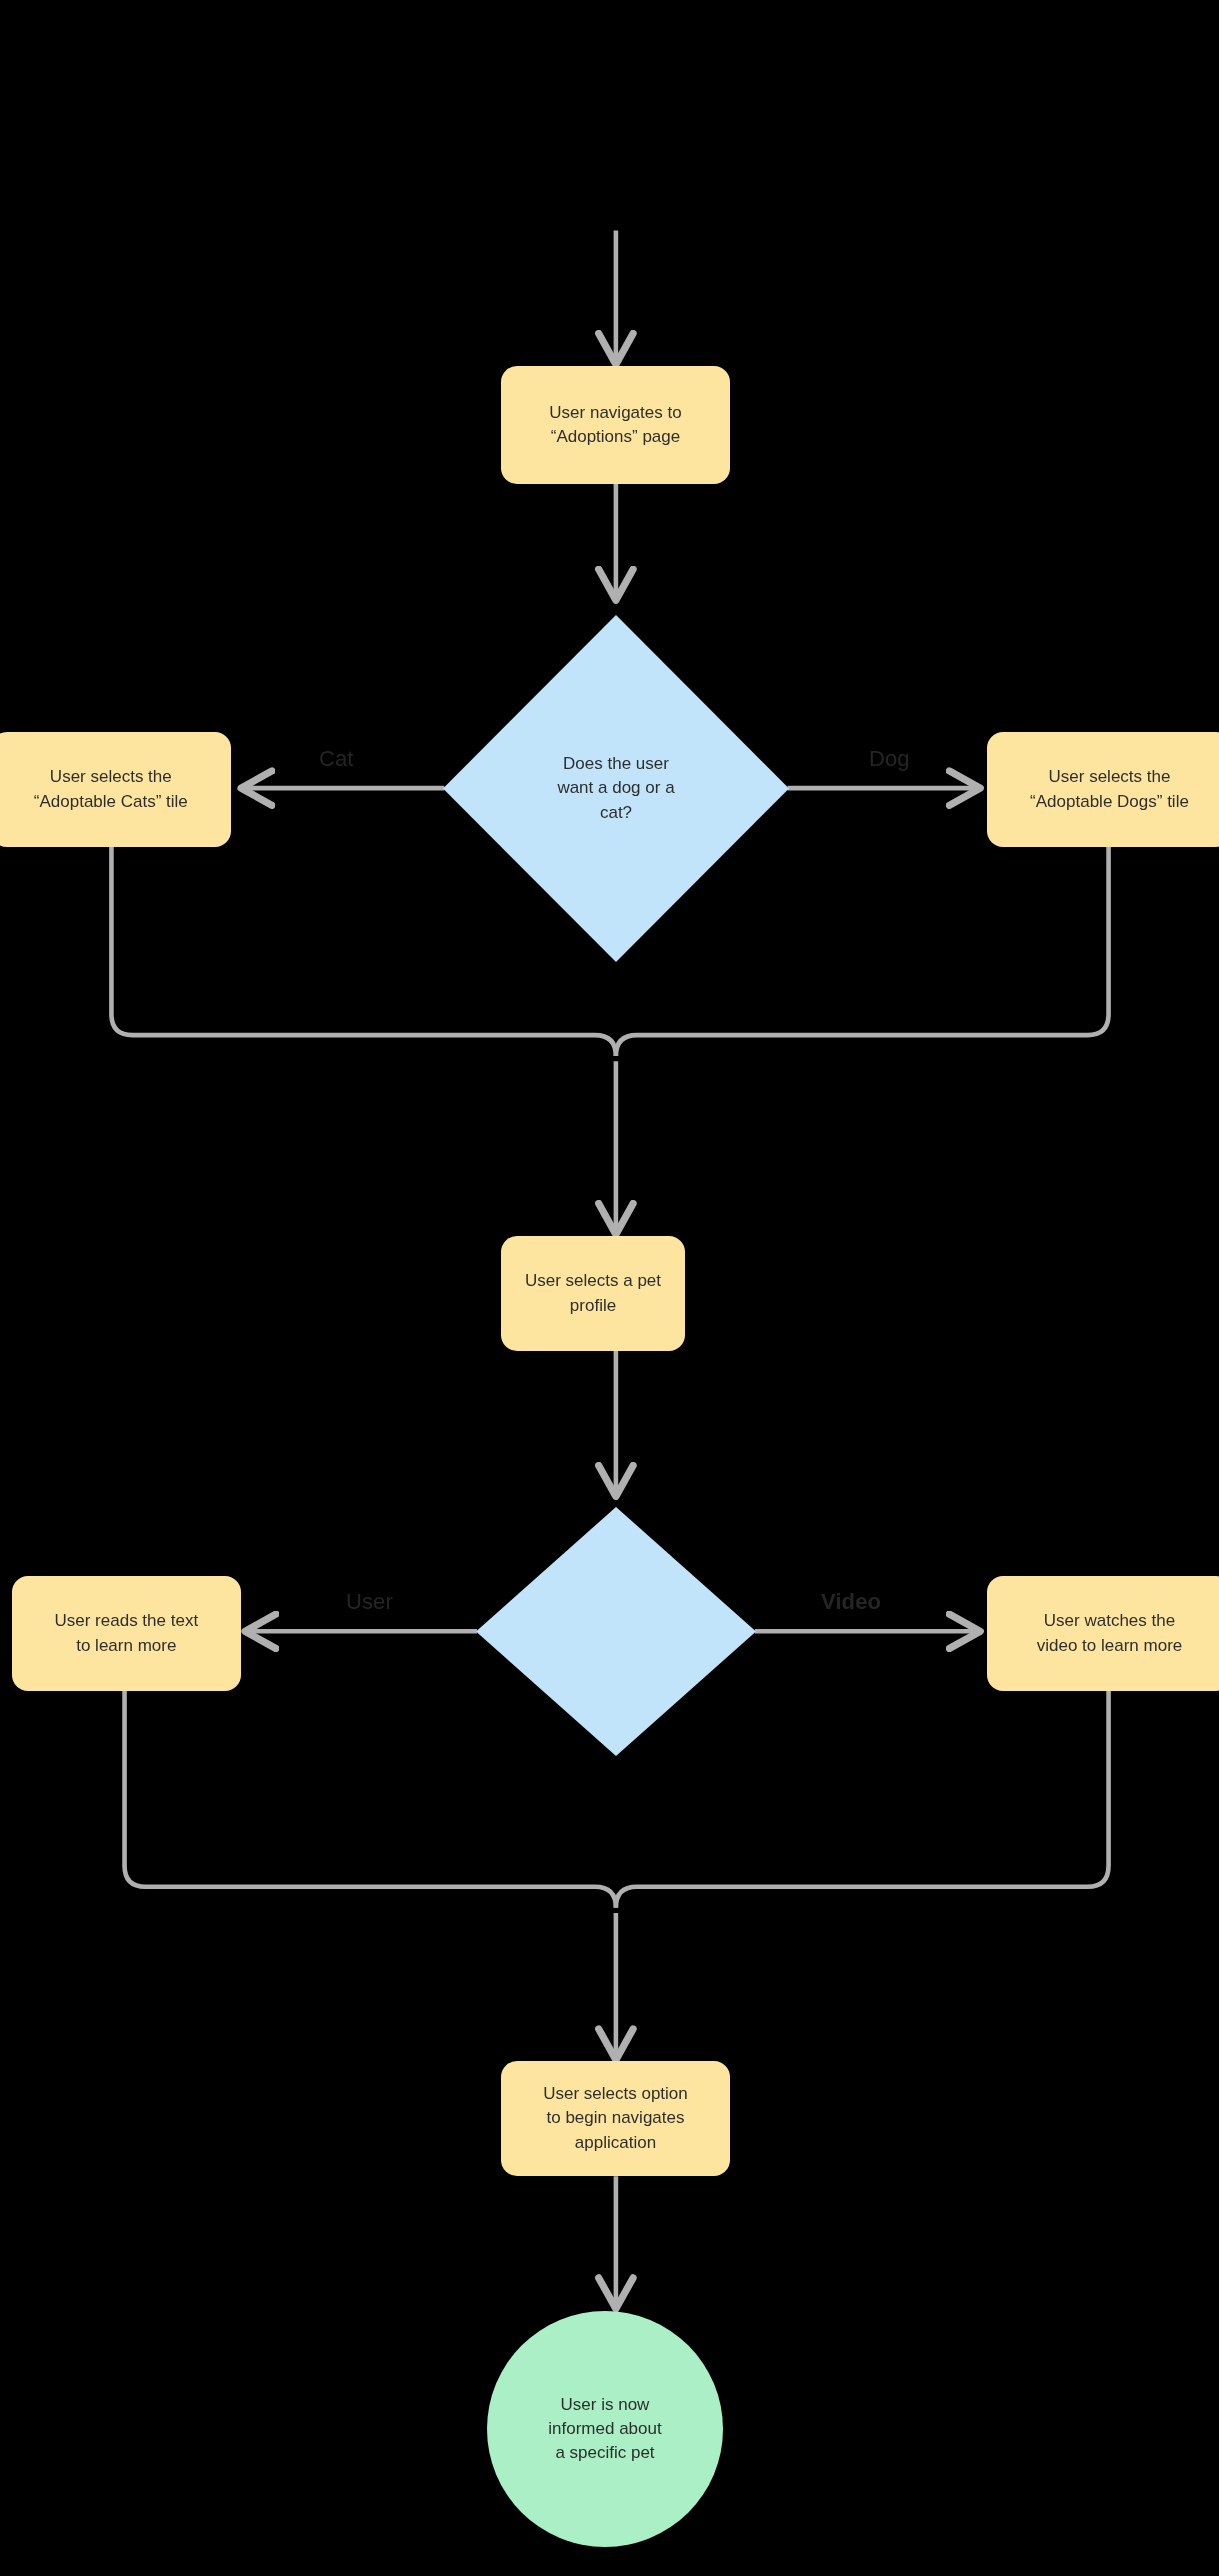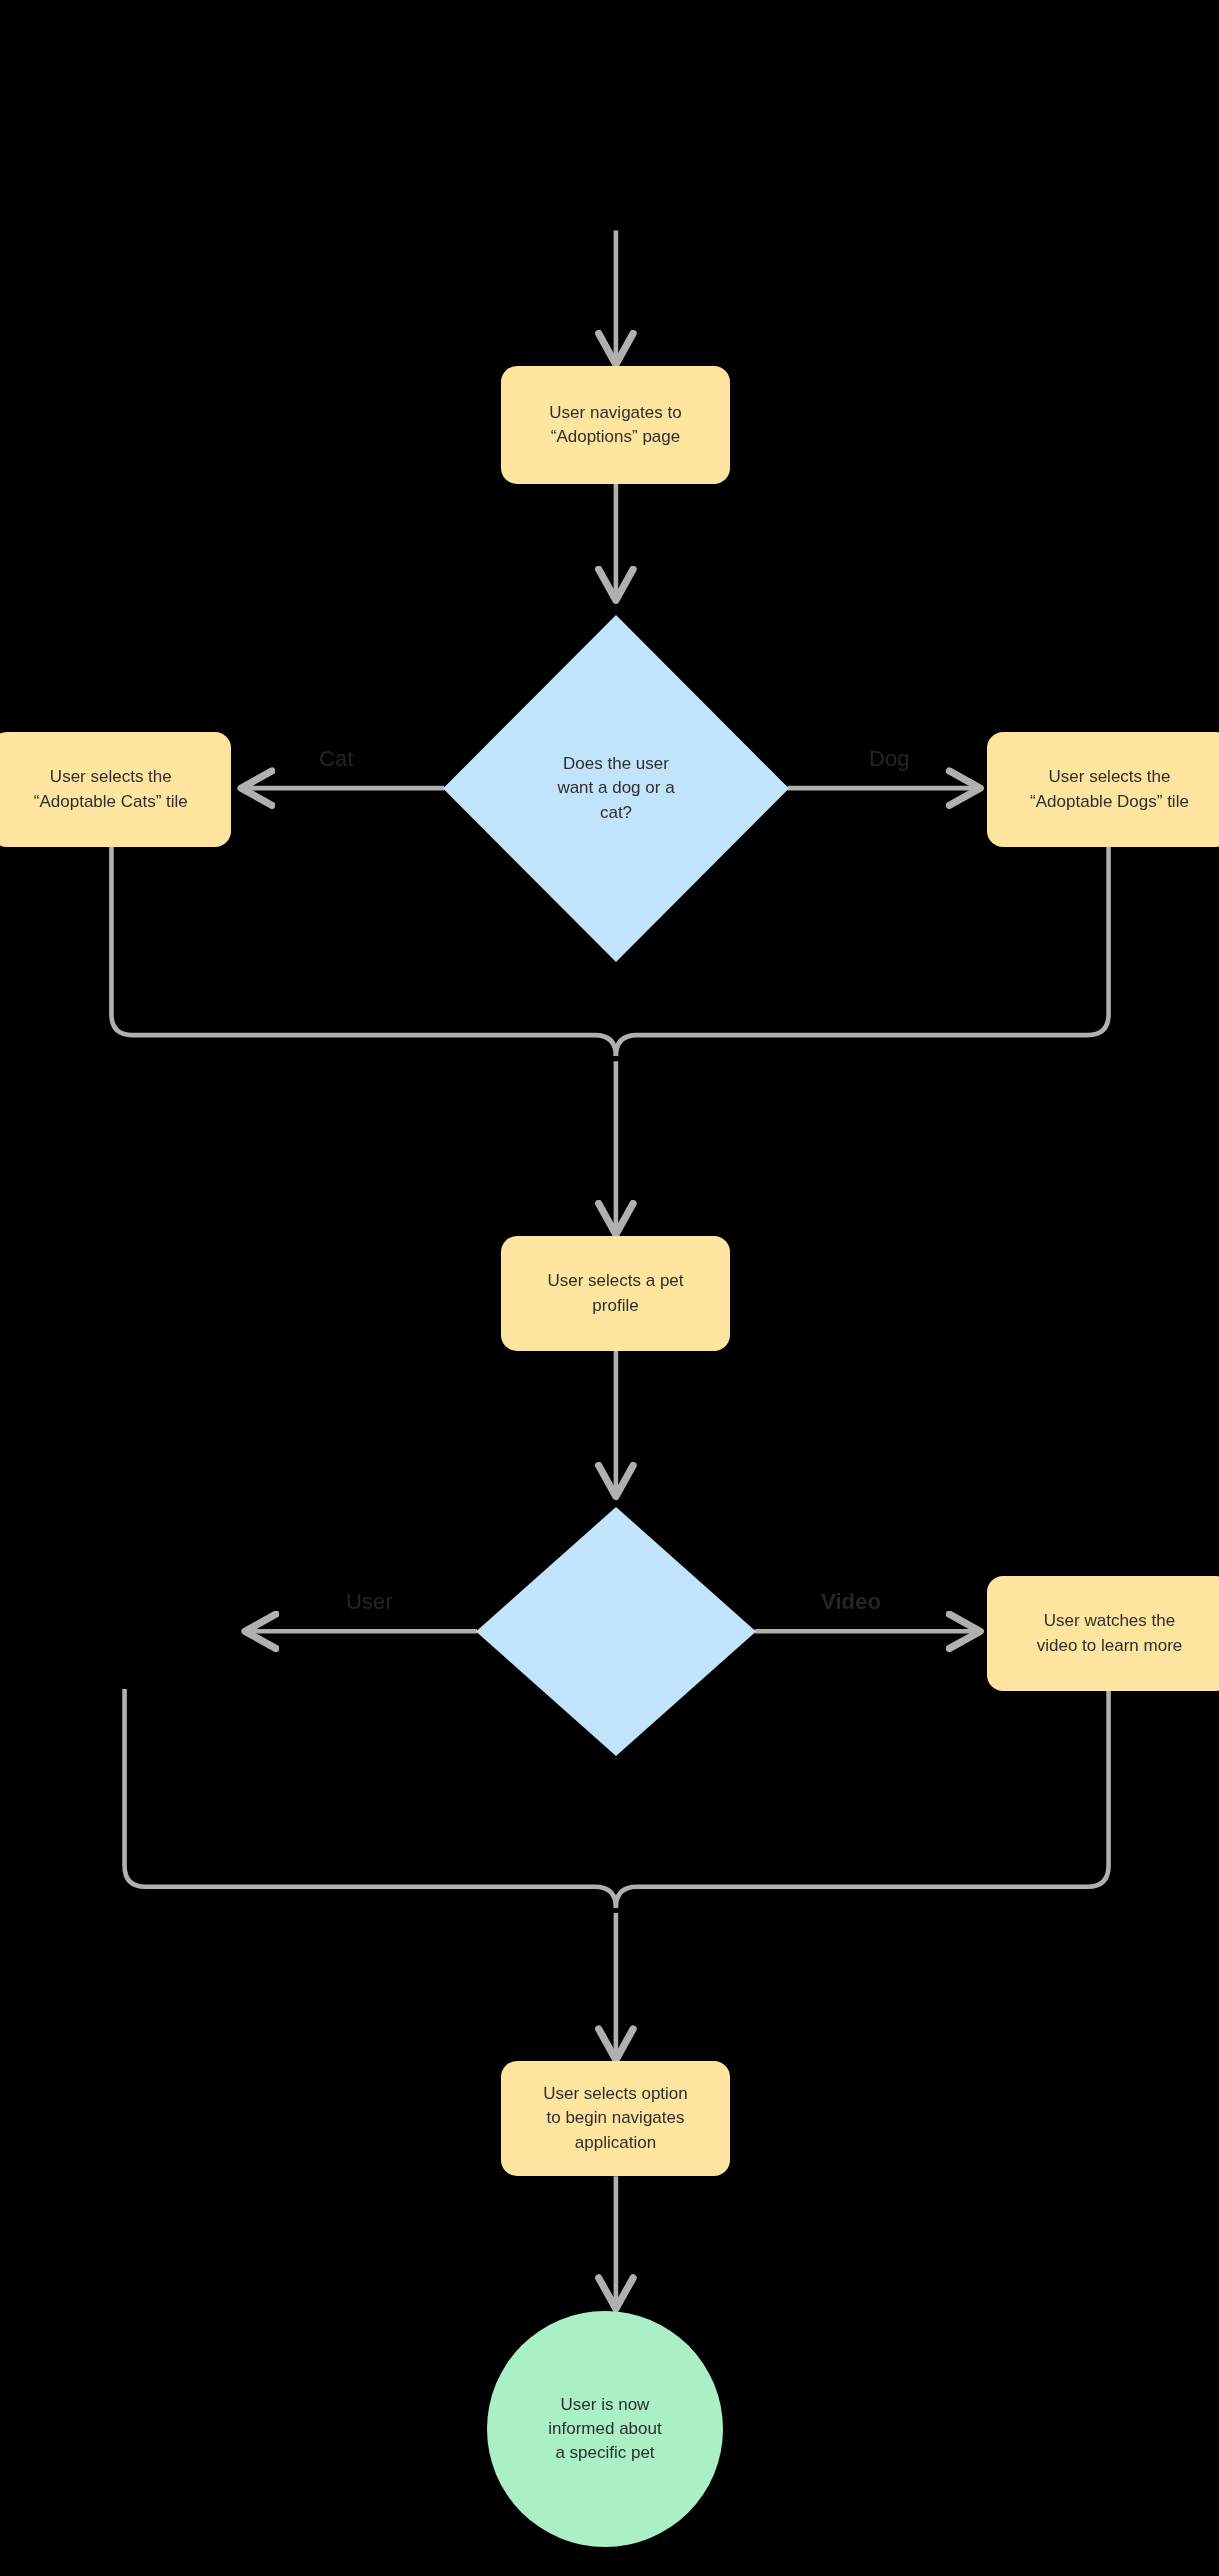--- a/index.html
+++ b/index.html
@@ -127,31 +127,35 @@
   <div class="node node-proc" style="left:-9.2px; top:732px; width:240px; height:115px; background:#FDE5A0; font-size:17px;">
     <span>User selects the
 “Adoptable Cats” tile</span>
   </div>
 
   <div class="node node-proc" style="left:987px; top:732px; width:245px; height:115px; background:#FDE5A0; font-size:17px;">
     <span>User selects the
 “Adoptable Dogs” tile</span>
   </div>
 
-  <div class="node node-proc" style="left:501px; top:1236px; width:229px; height:115px; background:#FDE5A0; font-size:17px;">
+  <div class="node node-proc" style="left:501px; top:1236px; width:184px; height:115px; background:#FDE5A0; font-size:17px;">
     <span>User selects a pet
 profile</span>
   </div>
 
   <div class="node node-dec" style="left:476px; top:1507px; width:280px; height:249px; font-size:17px;">
     <svg class="dec-shape" viewBox="0 0 428 380" preserveAspectRatio="none">
       <polygon points="214,0 428,190 214,380 0,190" fill="#C2E4FA"></polygon>
     </svg>
   </div>
 
+  <div class="node node-proc" style="left:11.8px; top:1576px; width:229px; height:115px; background:#FDE5A0; font-size:17px;">
+    <span>User reads the text
+to learn more</span>
+  </div>
 
   <div class="node node-proc" style="left:987px; top:1576px; width:245px; height:115px; background:#FDE5A0; font-size:17px;">
     <span>User watches the
 video to learn more</span>
   </div>
 
   <div class="node node-proc" style="left:501px; top:2061px; width:229px; height:115px; background:#FDE5A0; font-size:17px;">
     <span>User selects option
 to begin navigates
 application</span>

